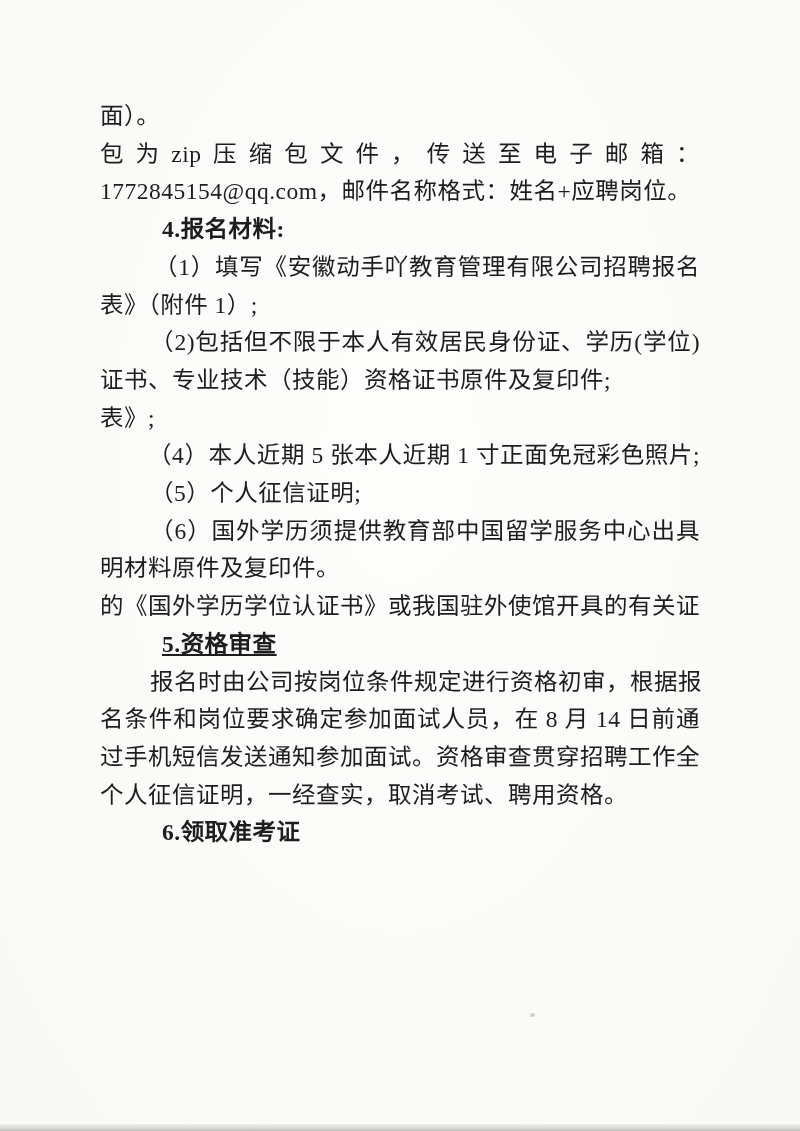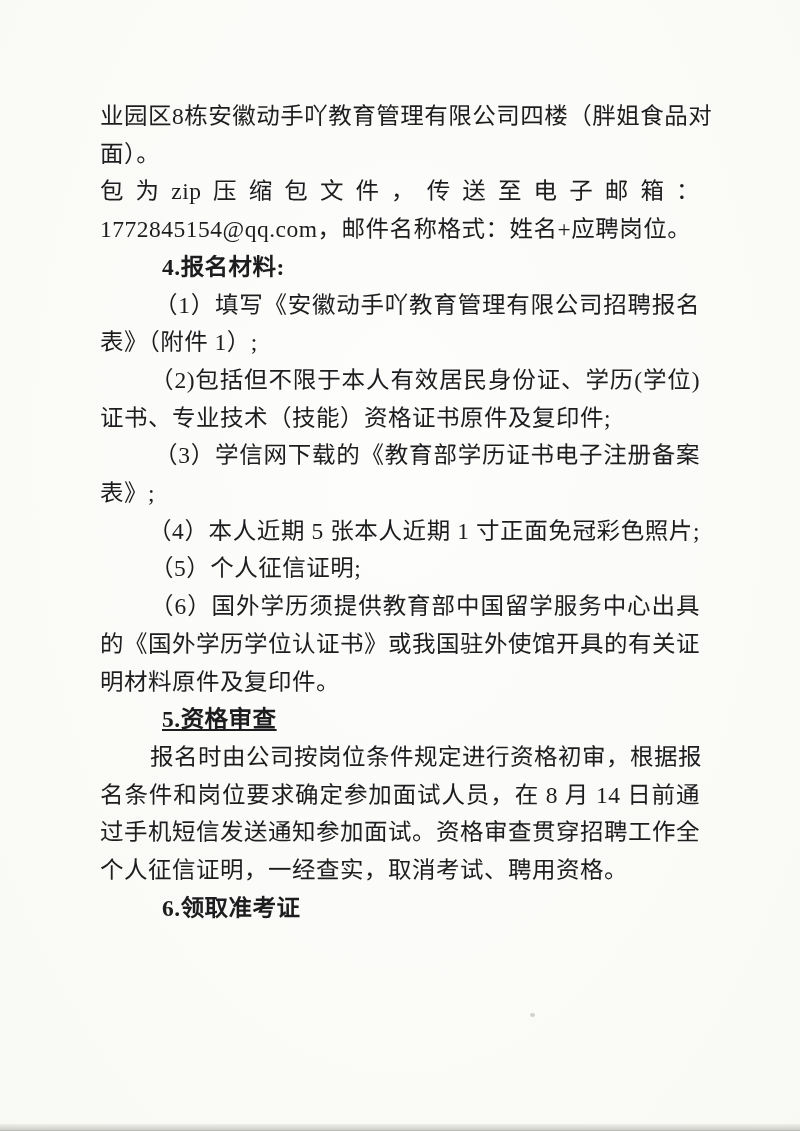--- a/index.html
+++ b/index.html
@@ -39,36 +39,34 @@
   .speck{
     position:absolute;left:530px;top:1013px;width:5px;height:4px;
     background:#aeaea9;border-radius:50%;opacity:.55;
   }
 </style>
 </head>
 <body>
 
 <div class="page">
   <div class="doc">
-      <div class="line fill" style="text-indent: 0px;">业园区8栋安徽动手吖教育管理有限公司四楼（胖姐食品对</div>
       <div class="line" style="text-indent: 0px;">面）。</div>
       <div class="line fill" style="text-indent: 0px;">包为zip压缩包文件，传送至电子邮箱：</div>
       <div class="line" style="text-indent: 0px;">1772845154@qq.com，邮件名称格式：姓名+应聘岗位。</div>
       <div class="line bold" style="text-indent: 62px;">4.报名材料:</div>
       <div class="line fill" style="text-indent: 54px;">（1）填写《安徽动手吖教育管理有限公司招聘报名</div>
       <div class="line" style="text-indent: 0px;">表》（附件 1）;</div>
       <div class="line fill" style="text-indent: 50px;">（2)包括但不限于本人有效居民身份证、学历(学位)</div>
       <div class="line" style="text-indent: 0px;">证书、专业技术（技能）资格证书原件及复印件;</div>
-      <div class="line fill" style="text-indent: 54px;">（3）学信网下载的《教育部学历证书电子注册备案</div>
       <div class="line" style="text-indent: 0px;">表》;</div>
       <div class="line fill" style="text-indent: 48px;">（4）本人近期 5 张本人近期 1 寸正面免冠彩色照片;</div>
       <div class="line" style="text-indent: 50px;">（5）个人征信证明;</div>
       <div class="line fill" style="text-indent: 50px;">（6）国外学历须提供教育部中国留学服务中心出具</div>
+      <div class="line" style="text-indent: 0px;">明材料原件及复印件。</div>
       <div class="line fill" style="text-indent: 0px;">的《国外学历学位认证书》或我国驻外使馆开具的有关证</div>
-      <div class="line" style="text-indent: 0px;">明材料原件及复印件。</div>
       <div class="line bold" style="text-indent: 62px; text-decoration: underline;">5.资格审查</div>
       <div class="line fill" style="text-indent: 50px;">报名时由公司按岗位条件规定进行资格初审，根据报</div>
       <div class="line fill" style="text-indent: 0px;">名条件和岗位要求确定参加面试人员，在 8 月 14 日前通</div>
       <div class="line fill" style="text-indent: 0px;">过手机短信发送通知参加面试。资格审查贯穿招聘工作全</div>
       <div class="line" style="text-indent: 0px;">个人征信证明，一经查实，取消考试、聘用资格。</div>
       <div class="line bold" style="text-indent: 62px;">6.领取准考证</div>
     </div>
   <div class="speck"></div>
   <div class="edge-shadow"></div>
 </div>

